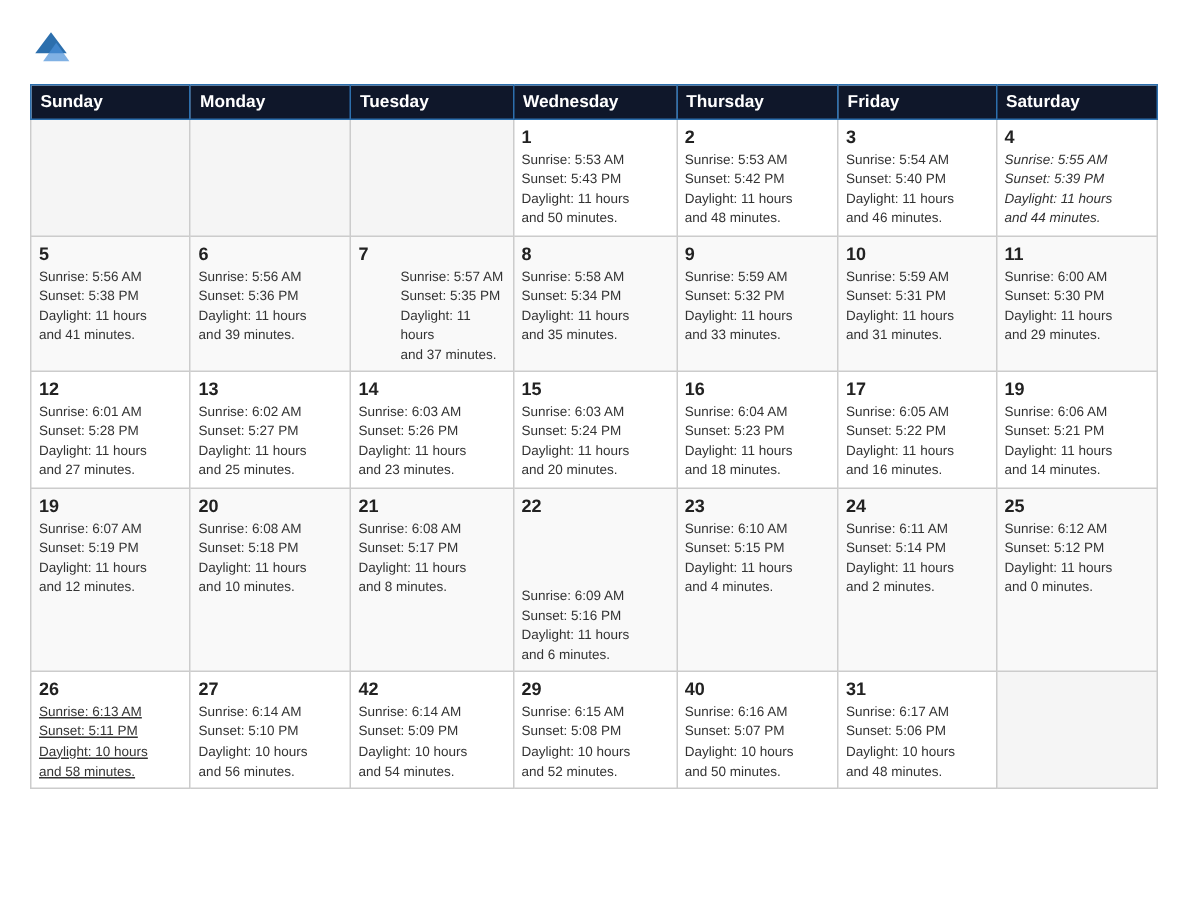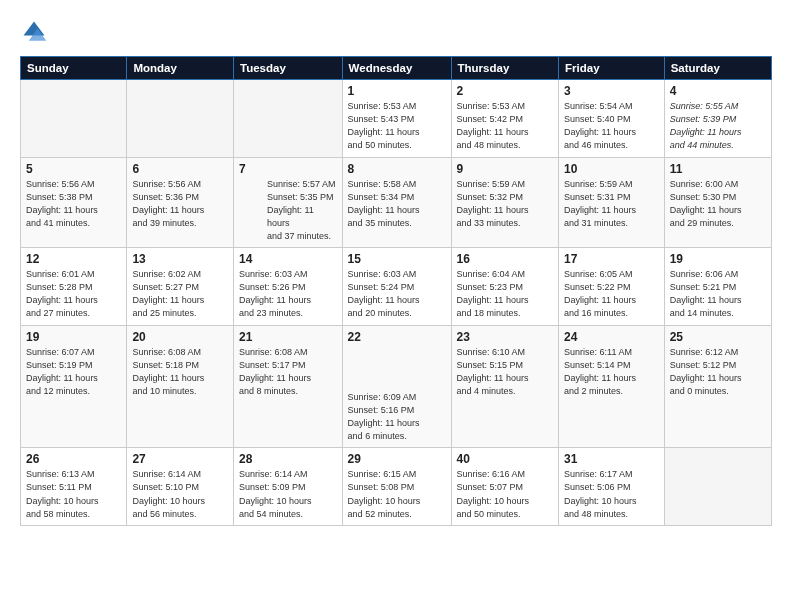--- a/index.html
+++ b/index.html
@@ -312,34 +312,34 @@
             <span class="day-number">25</span>
             <div class="day-info" style="white-space: pre-line;">Sunrise: 6:12 AM
 Sunset: 5:12 PM
 Daylight: 11 hours
 and 0 minutes.</div>
           </td>
         </tr>
         <tr>
           <td>
             <span class="day-number">26</span>
-            <div class="day-info" style="white-space: pre-line;">Sunrise: 6:13 AM
+            <div class="day-info" style="white-space: pre-line; text-decoration: underline;">Sunrise: 6:13 AM
 Sunset: 5:11 PM
 Daylight: 10 hours
 and 58 minutes.</div>
           </td>
           <td>
             <span class="day-number">27</span>
             <div class="day-info" style="white-space: pre-line;">Sunrise: 6:14 AM
 Sunset: 5:10 PM
 Daylight: 10 hours
 and 56 minutes.</div>
           </td>
           <td>
-            <span class="day-number">28</span>
+            <span class="day-number">42</span>
             <div class="day-info" style="white-space: pre-line;">Sunrise: 6:14 AM
 Sunset: 5:09 PM
 Daylight: 10 hours
 and 54 minutes.</div>
           </td>
           <td>
             <span class="day-number">29</span>
             <div class="day-info" style="white-space: pre-line;">Sunrise: 6:15 AM
 Sunset: 5:08 PM
 Daylight: 10 hours

